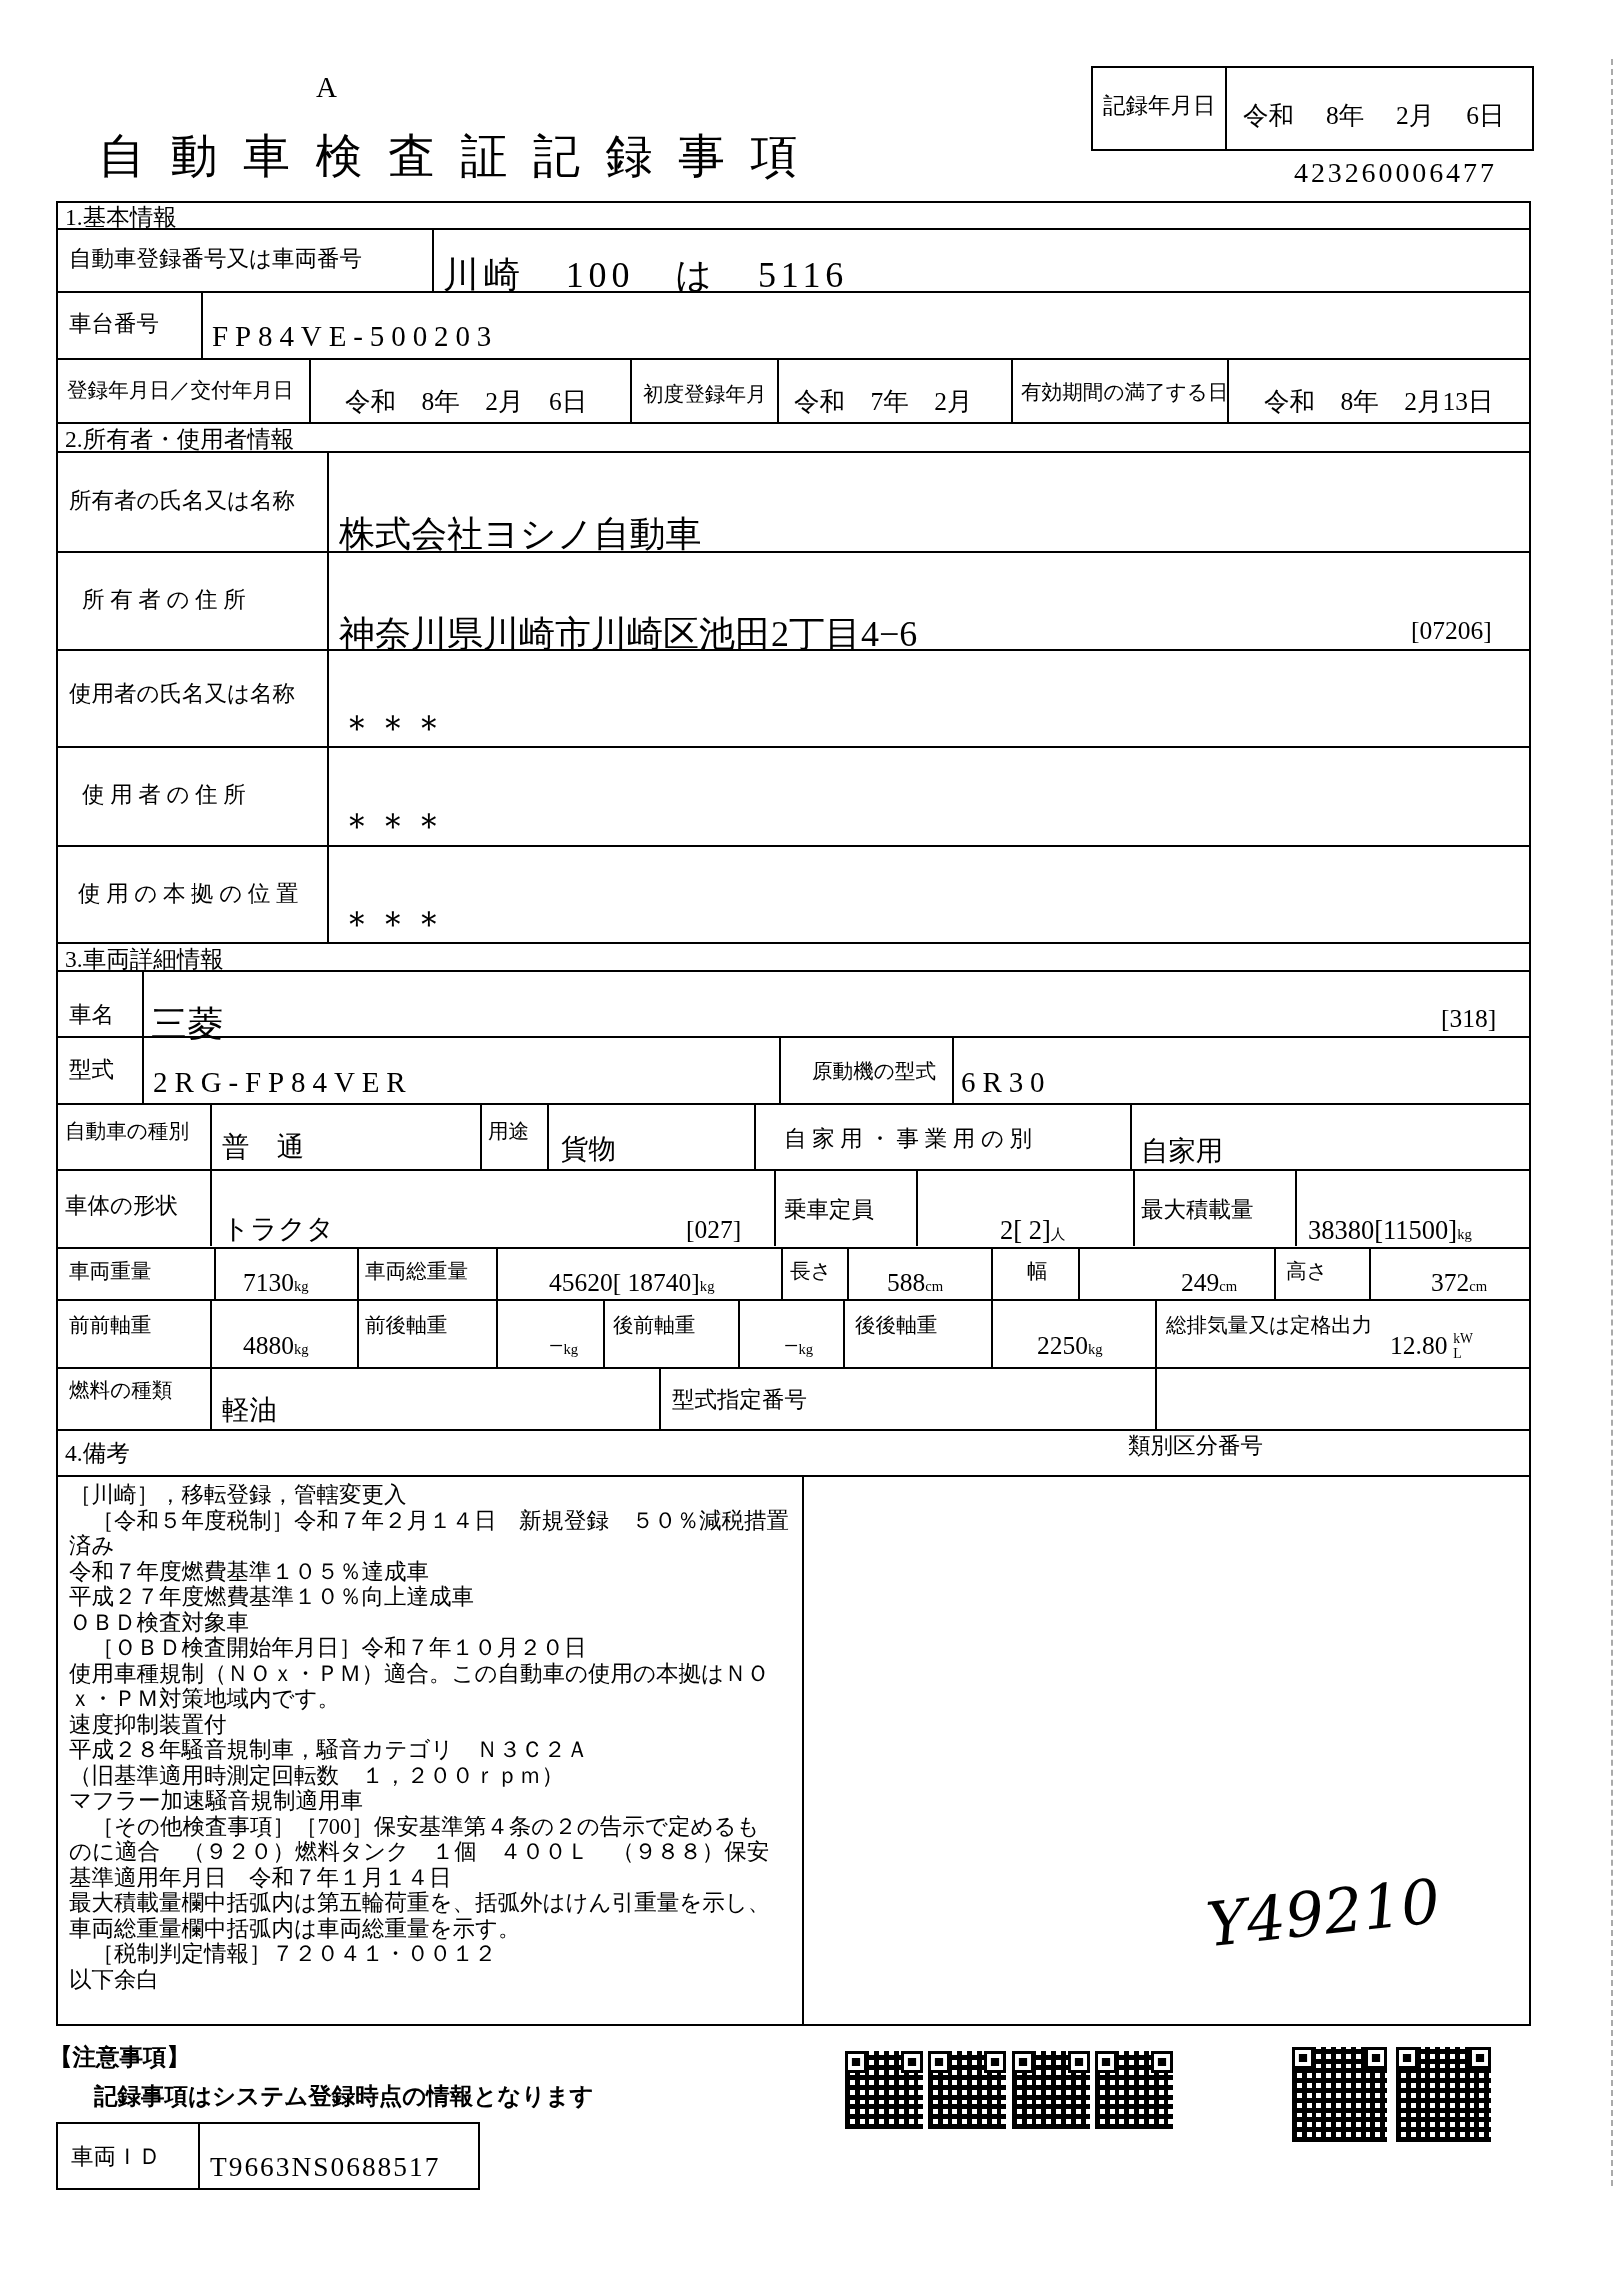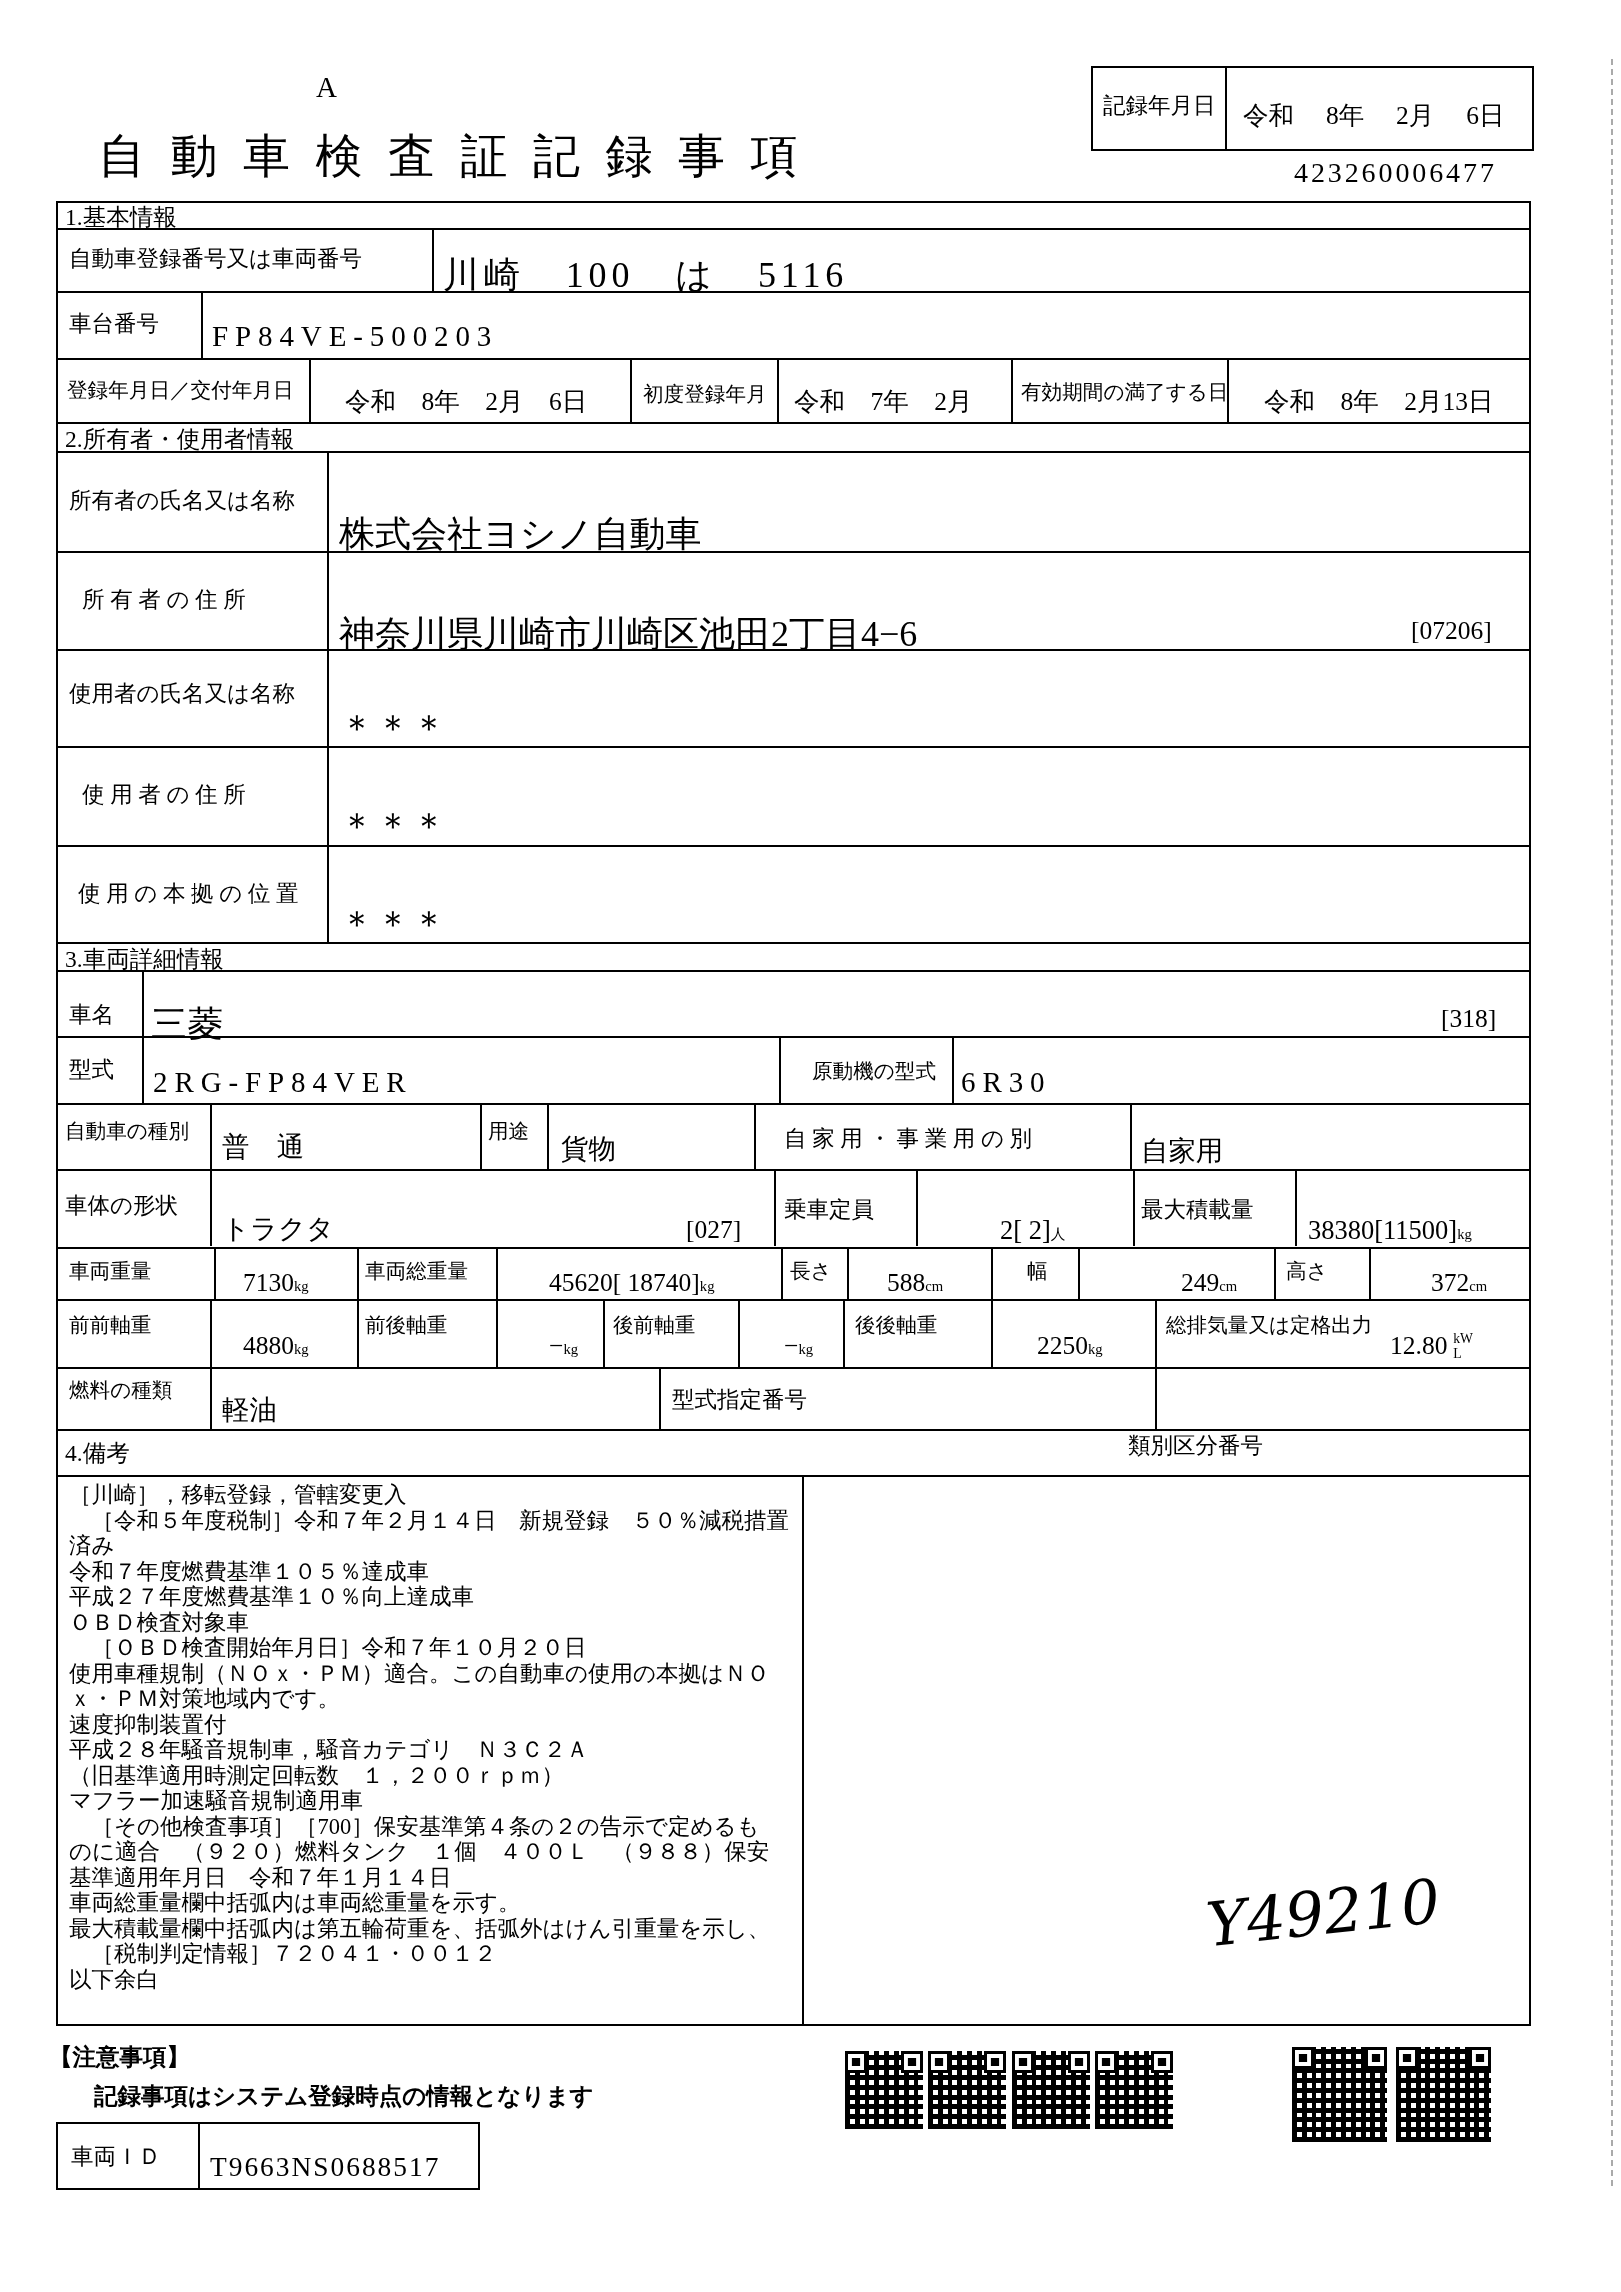--- a/index.html
+++ b/index.html
@@ -215,22 +215,22 @@
     <div>　［ＯＢＤ検査開始年月日］令和７年１０月２０日</div>
     <div>使用車種規制（ＮＯｘ・ＰＭ）適合。この自動車の使用の本拠はＮＯ</div>
     <div>ｘ・ＰＭ対策地域内です。</div>
     <div>速度抑制装置付</div>
     <div>平成２８年騒音規制車，騒音カテゴリ　Ｎ３Ｃ２Ａ</div>
     <div>（旧基準適用時測定回転数　１，２００ｒｐｍ）</div>
     <div>マフラー加速騒音規制適用車</div>
     <div>　［その他検査事項］［700］保安基準第４条の２の告示で定めるも</div>
     <div>のに適合　（９２０）燃料タンク　１個　４００Ｌ　（９８８）保安</div>
     <div>基準適用年月日　令和７年１月１４日</div>
+    <div>最大積載量欄中括弧内は第五輪荷重を、括弧外はけん引重量を示し、</div>
     <div>車両総重量欄中括弧内は車両総重量を示す。</div>
-    <div>最大積載量欄中括弧内は第五輪荷重を、括弧外はけん引重量を示し、</div>
     <div>　［税制判定情報］７２０４１・００１２</div>
     <div>以下余白</div>
   </div>
 
   <div class="hand">Y49210</div>
 
   <div class="t sans" style="left:49px;top:2041px;font-size:23.5px;font-weight:bold;">【注意事項】</div>
   <div class="t sans" style="left:94px;top:2080px;font-size:23.5px;font-weight:bold;">記録事項はシステム登録時点の情報となります</div>
 
   <div class="qr" style="left:845px;top:2051px;width:78px;height:78px;"></div>

